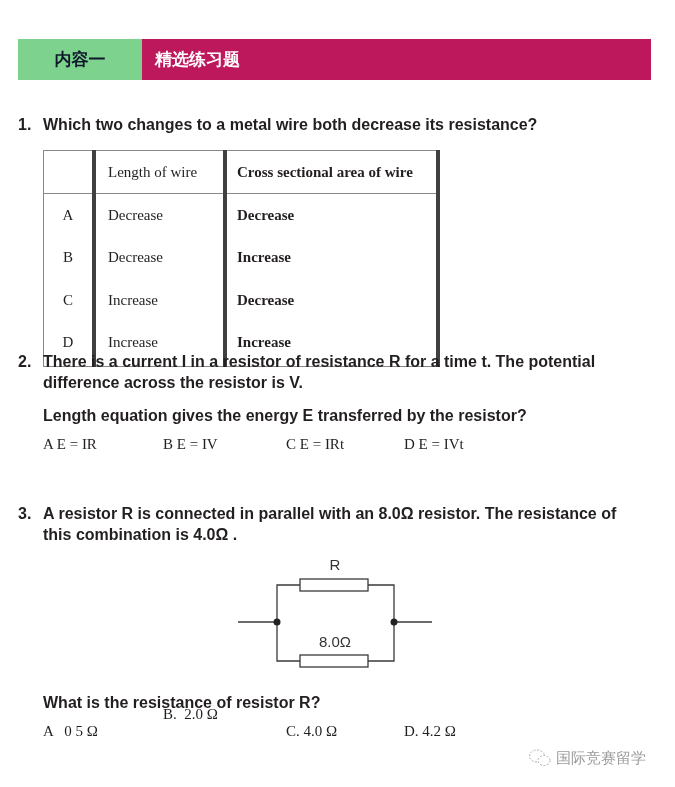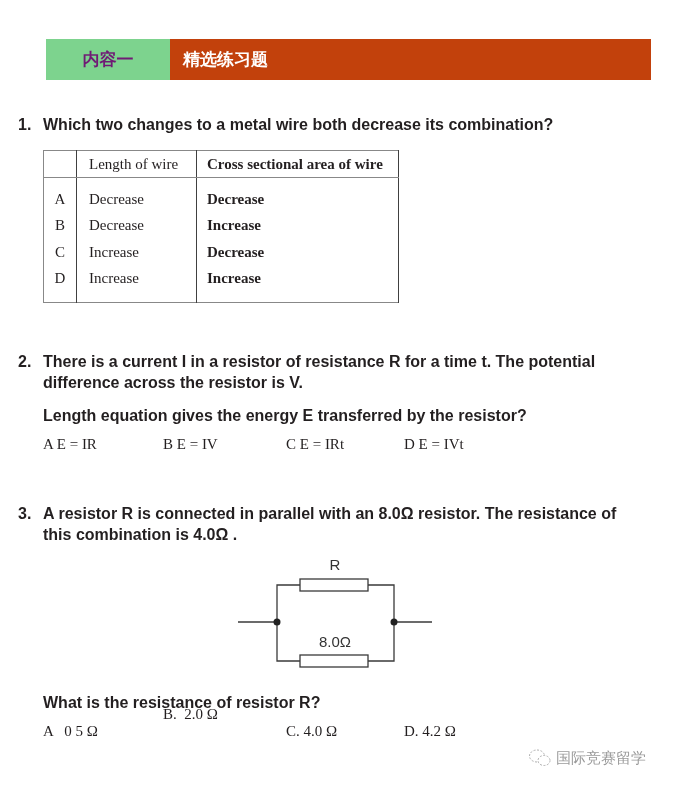--- a/index.html
+++ b/index.html
@@ -1,51 +1,51 @@
 <!DOCTYPE html>
 <html><head>
 <meta charset="utf-8">
 <style>
   html, body { margin:0; padding:0; background:#ffffff; }
   body { width:675px; height:787px; position:relative; overflow:hidden;
          font-family:"Liberation Sans","DejaVu Sans",sans-serif; color:#231f20; }
   .banner { position:absolute; left:18px; top:39px; width:633px; height:41px; display:flex; }
-  .banner .left { width:124px; background:#7dd38e; color:#701a75; font-weight:bold; font-size:17px;
-                  display:flex; align-items:center; justify-content:center;margin-left:28px; }
-  .banner .right { flex:1; background:#c2410c; color:#fff; font-weight:bold; font-size:17px;
+  .banner .left { width:124px; background:#7dd38e; color:#0f172a; font-weight:bold; font-size:17px;
+                  display:flex; align-items:center; justify-content:center; }
+  .banner .right { flex:1; background:#be185d; color:#fff; font-weight:bold; font-size:17px;
                    display:flex; align-items:center; padding-left:13px; }
   .q { position:absolute; left:18px; font-weight:bold; font-size:16px; line-height:21px; color:#231f20; }
   .q .num { display:inline-block; width:25px; }
   .q .txt { display:inline-block; }
   .sub { position:absolute; left:43px; font-weight:bold; font-size:16px; line-height:21px; }
   .opt { position:absolute; font-family:"Liberation Serif","DejaVu Serif",serif; font-size:15px; color:#231f20; }
   table.mc { position:absolute; left:43px; top:150px; border-collapse:collapse;
              font-family:"Liberation Serif","DejaVu Serif",serif; font-size:15px; color:#231f20; }
-  table.mc td, table.mc th { font-weight:normal; border-left:1px solid #888; border-right:1px solid #404040; padding:0; }
+  table.mc td, table.mc th { font-weight:normal; border-left:1px solid #888; border-right:4px solid #404040; padding:8px; }
   table.mc { border:1px solid #888; }
   table.mc th { height:26px; border-bottom:1px solid #888; text-align:left; }
   table.mc td { height:26.5px; }
   table.mc .c0 { width:32px; text-align:center; }
   table.mc .c1 { width:107px; padding-left:12px; }
   table.mc .c2 { width:191px; padding-left:10px;font-weight:bold; }
   table.mc tr.first td { padding-top:8px; }
   table.mc tr.last td { padding-bottom:10px; }
   .circuit { position:absolute; left:238px; top:552px; }
   .watermark { position:absolute; left:528px; top:748px; display:flex; align-items:center; color:#9a9a9a; font-size:15px; }
 </style>
 </head>
 <body>
 
 <div class="banner">
   <div class="left">内容一</div>
   <div class="right">精选练习题</div>
 </div>
 
 <div class="q" style="top:114px;">
-  <span class="num">1.</span><span class="txt">Which two changes to a metal wire both decrease its combination?</span>
+  <span class="num">1.</span><span class="txt">Which two changes to a metal wire both decrease its resistance?</span>
 </div>
 
 <table class="mc">
   <tbody>
       <tr>
     <th class="c0"></th>
     <th class="c1">Length of wire</th>
     <th class="c2">Cross sectional area of wire</th>
   </tr>
   <tr class="first">

